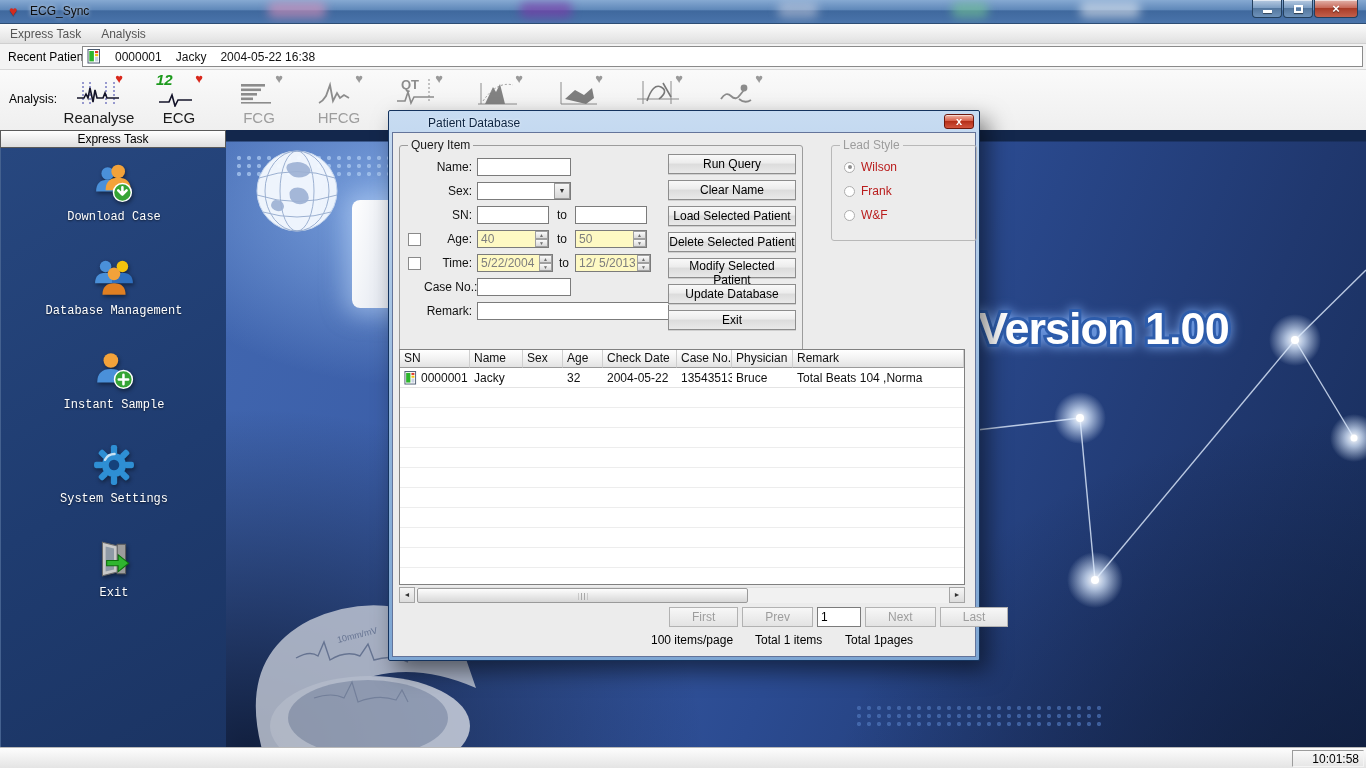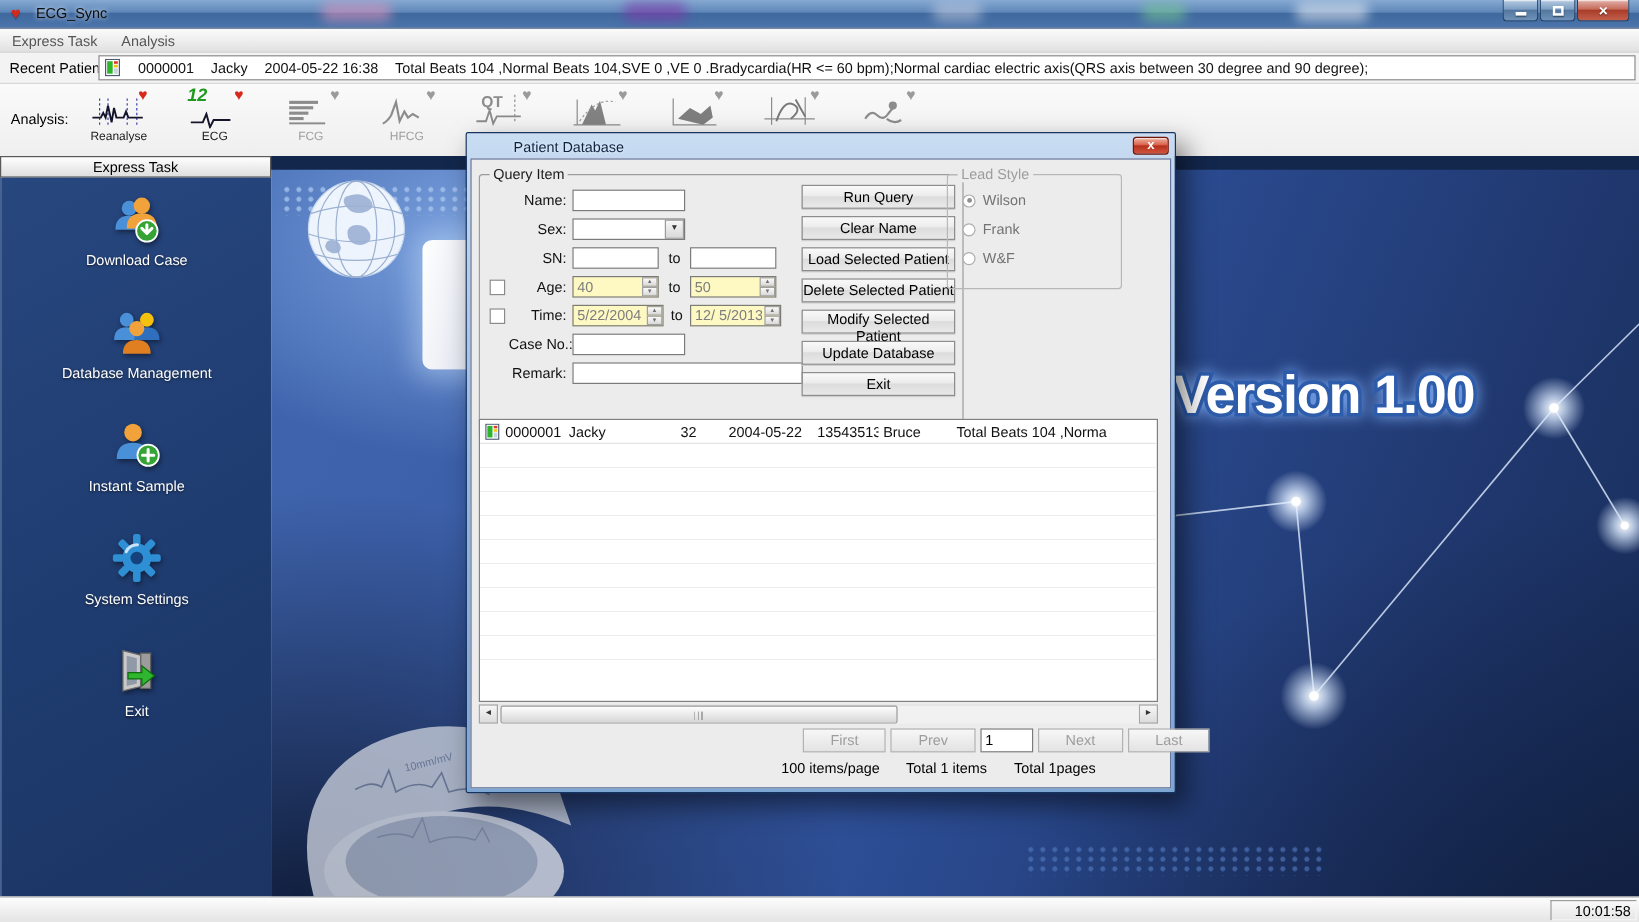--- a/index.html
+++ b/index.html
@@ -36,32 +36,32 @@
   .rf-icon { margin:0 6px 0 4px; display:inline-flex; }
 
   
   .toolbar { position:absolute; left:0; top:70px; width:1366px; height:60px; background:linear-gradient(#fafafa,#efefef); }
   .toolbar-label { position:absolute; left:9px; top:22px; color:#000; }
   .tool-btn { position:absolute; top:5px; width:74px; height:52px; text-align:center; }
   .tool-ico { position:relative; width:52px; height:32px; margin:0 auto; }
   .tool-ico svg { position:absolute; left:0; bottom:0; }
   .tool-heart { position:absolute; right:2px; top:-3px; font-size:13px; line-height:13px; }
   .hr-red { color:#d8281c; } .hr-gray { color:#9a9a9a; }
-  .tool-label { font-size:10px; color:#1a1a1a; margin-top:2px; }
+  .tool-label { font-size:15px; color:#1a1a1a; margin-top:2px; }
   .tool-btn.off .tool-label { color:#9d9d9d; }
   .ico-num { position:absolute; left:3px; top:-4px; color:#1d9a1d; font-weight:bold; font-size:15px; font-style:italic; }
 
   
   .side-header { position:absolute; left:0; top:130px; width:226px; height:18px;
     background:linear-gradient(#ffffff,#dedede); border:1px solid #5a5a5a; text-align:center; line-height:16px; color:#000; }
   .sidebar { position:absolute; left:0; top:148px; width:226px; height:599px;
     background:linear-gradient(150deg,#27477f 0%, #1f3c70 55%, #1b3463 100%); border-left:1px solid #44618f; }
   .side-item { position:absolute; left:0; width:226px; text-align:center; }
   .side-item svg { display:block; margin:0 auto; filter:drop-shadow(1px 2px 2px rgba(0,0,0,.45)); }
-  .side-label { color:#fff; font-size:12px; margin-top:6px; text-shadow:0 1px 2px rgba(0,0,0,.6); }
+  .side-label { color:#fff; font-size:12px; margin-top:6px; text-shadow:0 1px 2px rgba(0,0,0,.6);font-family:Liberation Mono, monospace; }
 
   
   .mainbg { position:absolute; left:226px; top:130px; width:1140px; height:617px; overflow:hidden;
     background:
       linear-gradient(to bottom, #13274c 0, #13274c 11px, rgba(19,39,76,0) 12px),
       radial-gradient(ellipse 420px 260px at 17% 12%, rgba(150,190,245,.75), rgba(150,190,245,0) 70%),
       radial-gradient(ellipse 700px 520px at 2% 100%, rgba(13,25,52,.9), rgba(13,25,52,0) 65%),
       radial-gradient(ellipse 900px 700px at 100% 115%, rgba(14,26,54,.85), rgba(14,26,54,0) 60%),
       linear-gradient(112deg, #4167b0 0%, #3a5ca6 30%, #2b4b91 55%, #20386f 80%, #172c58 100%); }
   .dots { position:absolute; background-image:radial-gradient(circle, rgba(170,200,240,.75) 1.8px, rgba(170,200,240,0) 2.4px);
@@ -112,21 +112,21 @@
 
   .btncol { position:absolute; left:268px; top:8px; width:128px; }
   .dbtn { display:block; width:128px; height:20px; margin-bottom:6px; background:linear-gradient(#f9f9f9 0%,#ececec 45%,#dcdcdc 50%,#e9e9e9 100%);
     border:1px solid #8d8d8d; box-shadow:0 1px 0 #cfcfcf; font:12px "Liberation Sans",sans-serif; color:#000; }
 
   .radio-row { position:absolute; left:12px; display:flex; align-items:center; font-size:12px; }
   .rdo { width:11px; height:11px; border-radius:50%; background:#fff; border:1px solid #6f6f6f; margin-right:6px; position:relative; }
   .rdo.sel::after { content:""; position:absolute; left:2.5px; top:2.5px; width:4px; height:4px; border-radius:50%; background:#1a1a1a; }
   .disabled .rdo { border-color:#adadad; }
   .disabled .rdo.sel::after { background:#8f8f8f; }
-  .disabled .radio-row { color:#737373; }
+  .disabled .radio-row { color:#b91c1c; }
 
   .tblframe { position:absolute; left:6px; top:216px; width:566px; height:236px; border:1px solid #808080; background:#fff; overflow:hidden; }
   .thead, .trow { display:grid; grid-template-columns:70px 53px 40px 40px 74px 55px 61px 1fr; }
   .th { background:linear-gradient(#ffffff,#f1f1f1 55%,#e2e2e2); border-right:1px solid #cfcfcf; border-bottom:1px solid #9a9a9a;
     font-size:12px; padding:1px 4px; height:18px; white-space:nowrap; overflow:hidden; }
   .trow { height:20px; border-bottom:1px solid #e4e4e4; }
   .td { font-size:12px; padding:2px 4px; white-space:nowrap; overflow:hidden; display:flex; align-items:center; }
   .tbody-lines { height:197px; background:repeating-linear-gradient(to bottom, transparent 0 19px, #ededed 19px 20px); }
 
   .hsb { position:absolute; left:6px; top:454px; width:566px; height:16px; display:flex; }
@@ -179,21 +179,20 @@
           <rect x="1" y="0.5" width="11.5" height="13.5" fill="#fff" stroke="#4a5a70"></rect>
           <rect x="2.3" y="2" width="4.6" height="10.4" fill="#2db52d"></rect>
           <rect x="8" y="2" width="3.2" height="2.2" fill="#e03a2a"></rect>
           <rect x="8" y="5" width="3.2" height="2.2" fill="#f4c20d"></rect>
           <rect x="8" y="8" width="3.2" height="4.4" fill="#c9d2e2"></rect>
         </svg>
     </span>
     <span>0000001</span>
     <span>Jacky</span>
     <span>2004-05-22 16:38</span>
-    <span>Total Beats 104 ,Normal Beats 104,SVE 0 ,VE  0 .Bradycardia(HR &lt;= 60 bpm);Normal cardiac electric axis(QRS axis between 30 degree and 90 degree);</span>
   </div>
 </div>
 
 <div class="toolbar">
   <span class="toolbar-label">Analysis:</span>
 
   <div class="tool-btn" style="left:62px">
     <div class="tool-ico">
       <svg width="52" height="28" viewBox="0 0 52 28">
         <g stroke="#3a3fa8" stroke-dasharray="2,2" stroke-width="1">
@@ -528,38 +527,48 @@
         <button class="dbtn">Run Query</button>
         <button class="dbtn">Clear Name</button>
         <button class="dbtn">Load Selected Patient</button>
         <button class="dbtn">Delete Selected Patient</button>
         <button class="dbtn">Modify Selected Patient</button>
         <button class="dbtn">Update Database</button>
         <button class="dbtn">Exit</button>
       </div>
     </div>
 
-    <div class="grp disabled" style="left:396px; top:12px; width:146px; height:96px;text-decoration:underline;">
+    <div class="grp disabled" style="left:438px; top:12px; width:146px; height:96px;text-decoration:underline;">
       <span class="grp-cap">Lead Style</span>
       <div class="radio-row" style="top:14px">
         <span class="rdo sel"></span>
         <span>Wilson</span>
       </div>
       <div class="radio-row" style="top:38px">
         <span class="rdo"></span>
         <span>Frank</span>
       </div>
       <div class="radio-row" style="top:62px">
         <span class="rdo"></span>
         <span>W&amp;F</span>
       </div>
     </div>
 
 
     <div class="tblframe">
+      <div class="thead">
+        <div class="th">SN</div>
+        <div class="th">Name</div>
+        <div class="th">Sex</div>
+        <div class="th">Age</div>
+        <div class="th">Check Date</div>
+        <div class="th">Case No.</div>
+        <div class="th">Physician</div>
+        <div class="th">Remark</div>
+      </div>
       <div class="trow">
         <div class="td">
           <span class="rf-icon" style="margin:0 4px 0 0">
             <svg width="13" height="14" viewBox="0 0 14 15">
                 <rect x="1" y="0.5" width="11.5" height="13.5" fill="#fff" stroke="#4a5a70"></rect>
                 <rect x="2.3" y="2" width="4.6" height="10.4" fill="#2db52d"></rect>
                 <rect x="8" y="2" width="3.2" height="2.2" fill="#e03a2a"></rect>
                 <rect x="8" y="5" width="3.2" height="2.2" fill="#f4c20d"></rect>
                 <rect x="8" y="8" width="3.2" height="4.4" fill="#c9d2e2"></rect>
               </svg>

